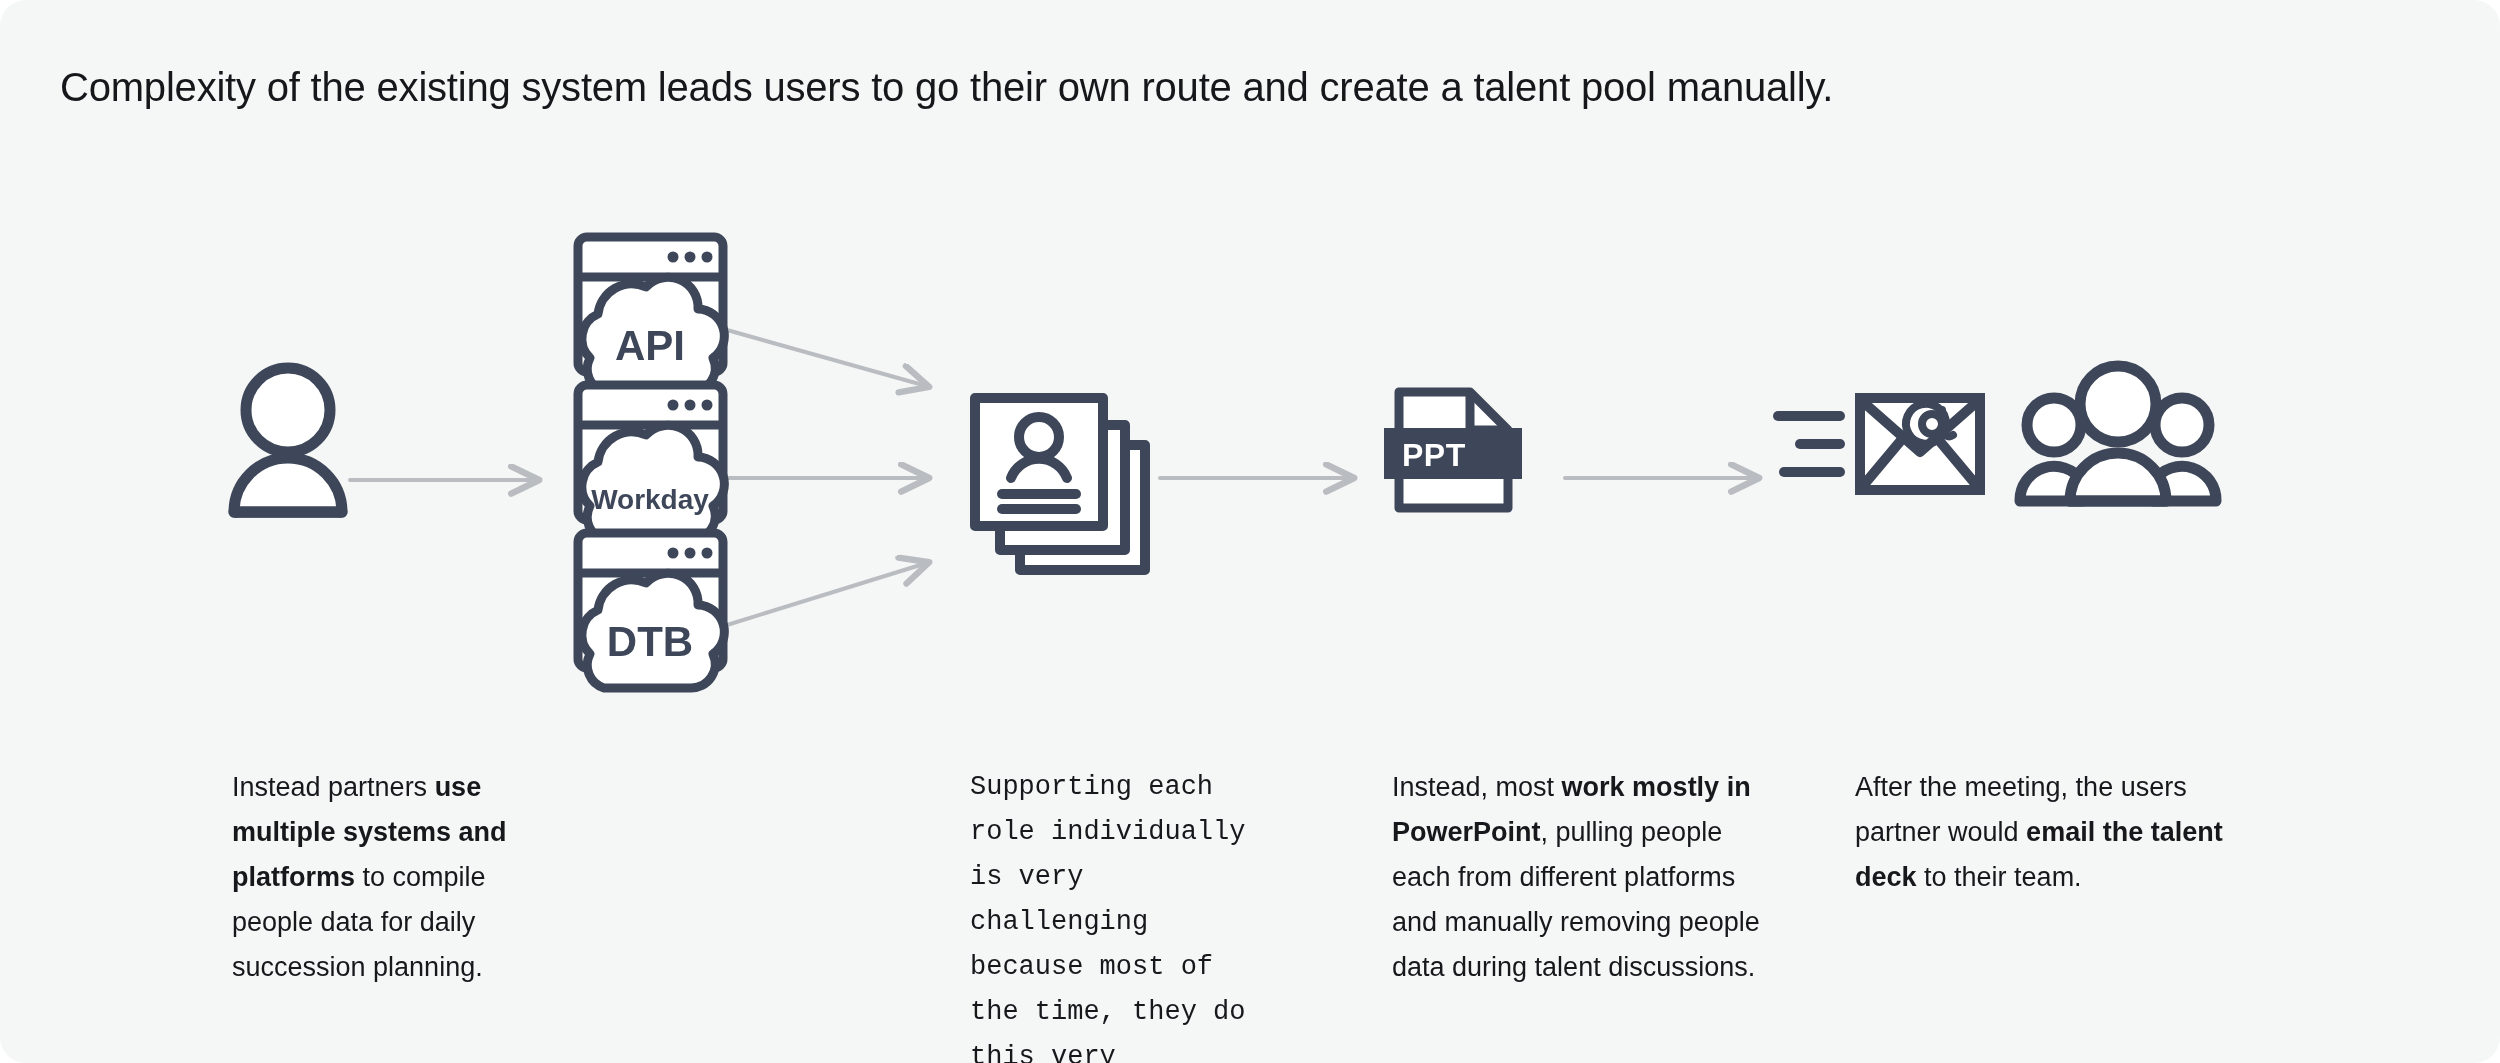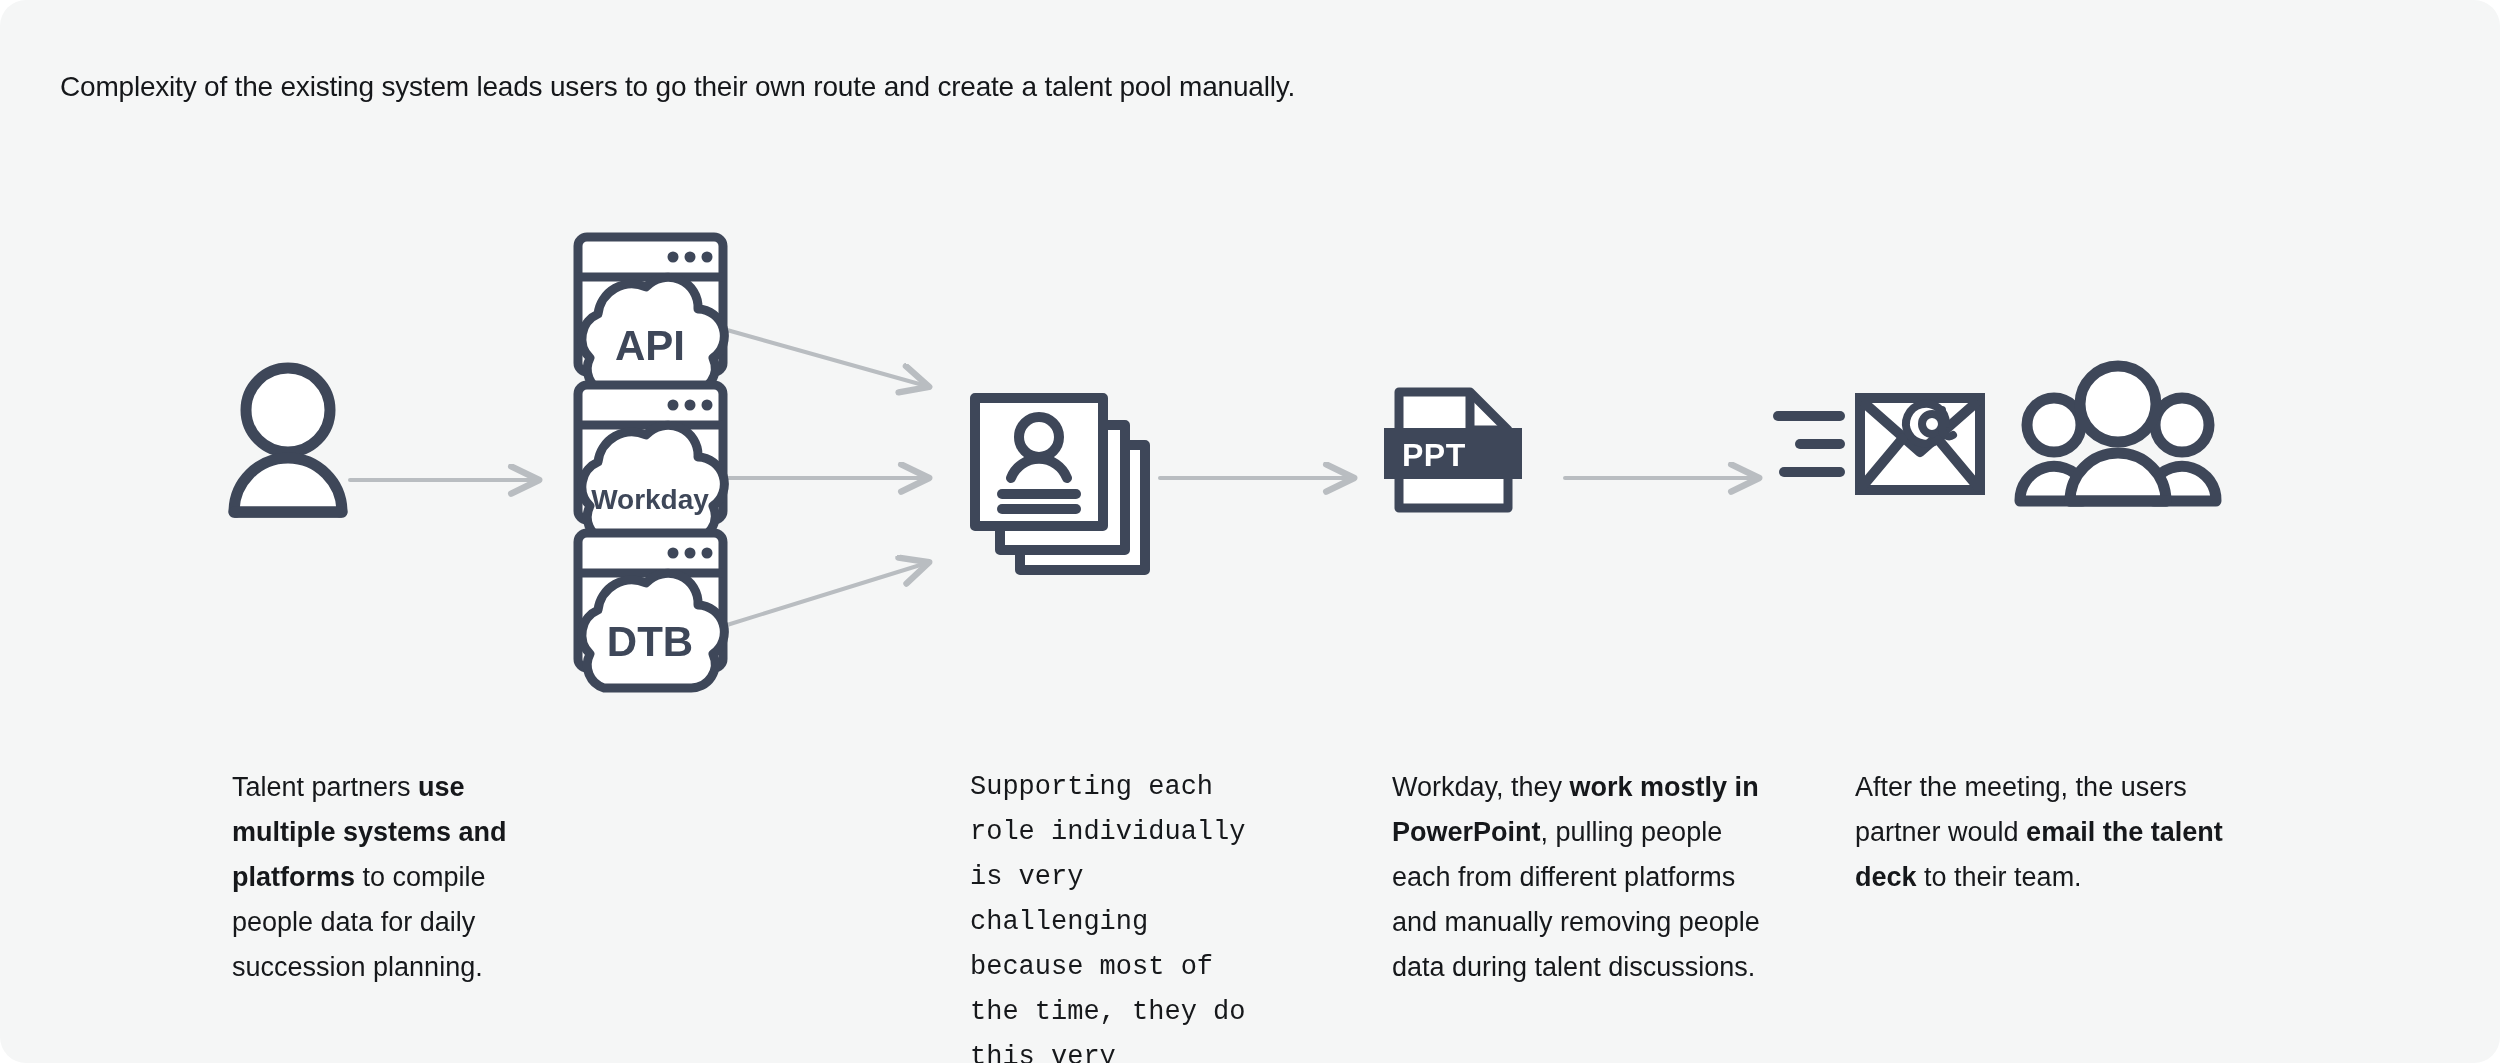--- a/index.html
+++ b/index.html
@@ -24,21 +24,21 @@
     border-radius: 26px;
     overflow: hidden;
   }
 
   
   .title {
     position: absolute;
     left: 60px;
     top: 62px;
     width: 2300px;
-    font-size: 28px;
+    font-size: 40px;
     line-height: 50px;
     font-weight: 400;
     color: #15171a;
     letter-spacing: -0.2px;
     white-space: nowrap;
   }
 
   
   .diagram {
     position: absolute;
@@ -201,21 +201,21 @@
         <path d="M2216,501 a34,34 0 0 0 -62,-20 L2154,501 Z"></path>
 
         <circle cx="2118" cy="404" r="38"></circle>
         <path d="M2070,501 a48,48 0 0 1 96,0 Z"></path>
         <line x1="2070" y1="501" x2="2166" y2="501"></line>
       </g>
 
     </svg>
   </div>
 
-  <p class="caption cap-1"><span>Talent partners </span><b>use multiple systems and platforms</b><span> to compile people data for daily succession planning.</span></p>
+  <p class="caption cap-1"><span>Instead partners </span><b>use multiple systems and platforms</b><span> to compile people data for daily succession planning.</span></p>
 
   <p class="caption cap-2"><span>Supporting each role individually is very challenging because most of the time, they do this very </span><b>manually</b><span>.</span></p>
 
-  <p class="caption cap-3"><span>Workday, they </span><b>work mostly in PowerPoint</b><span>, pulling people each from different platforms and manually removing people data during talent discussions.</span></p>
+  <p class="caption cap-3"><span>Instead, most </span><b>work mostly in PowerPoint</b><span>, pulling people each from different platforms and manually removing people data during talent discussions.</span></p>
 
   <p class="caption cap-4"><span>After the meeting, the users partner would </span><b>email the talent deck</b><span> to their team.</span></p>
 
 </div>
 
 </body></html>

